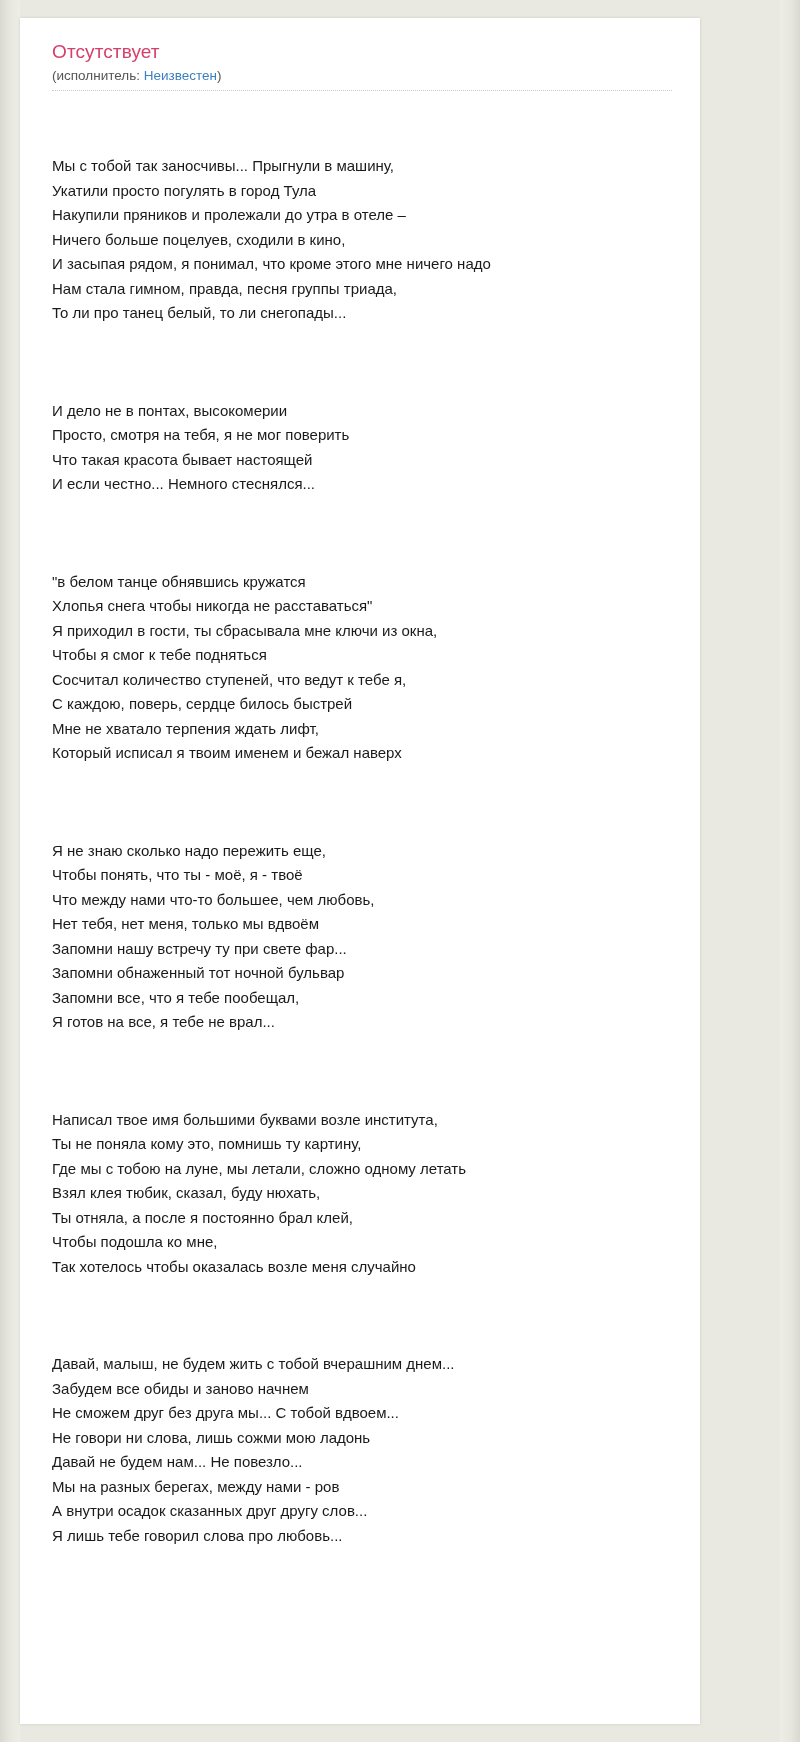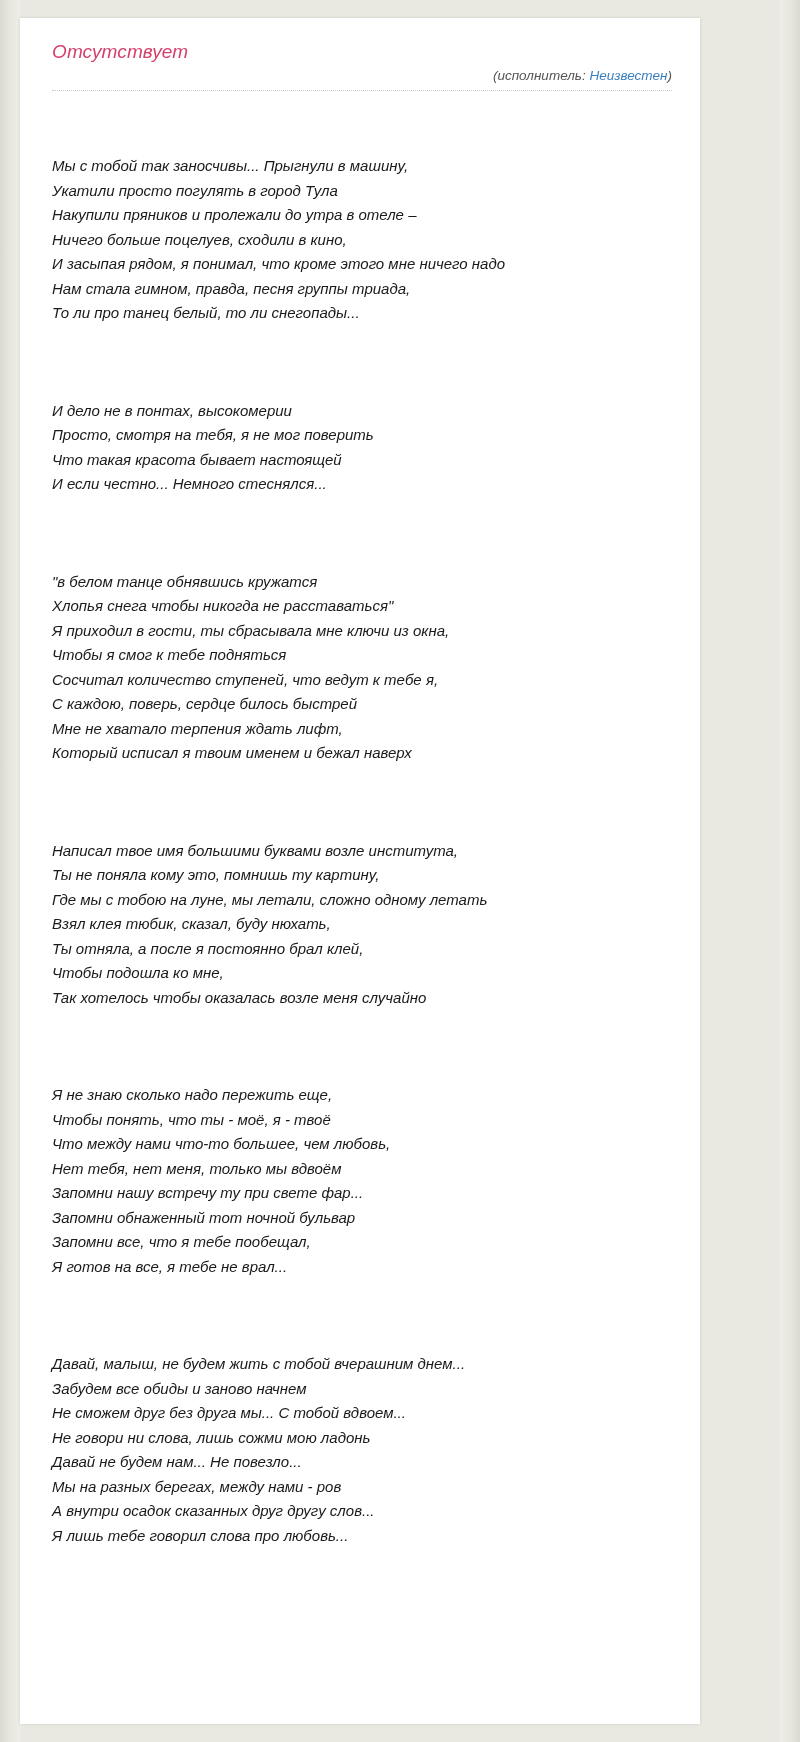--- a/index.html
+++ b/index.html
@@ -12,21 +12,20 @@
     background: #e9e9e1;
     font-family: "Liberation Sans", sans-serif;
     overflow: hidden;
   }
   .page {
     position: relative;
     width: 800px;
     height: 1742px;
     background: #e9e9e1;
     box-sizing: border-box;
-    font-style: italic;
   }
   .edge-left, .edge-right {
     position: absolute;
     top: 0;
     width: 20px;
     height: 1742px;
     background: linear-gradient(to right, #d9d9d1 0%, #e6e6de 45%, #eeeee8 100%);
   }
   .edge-left { left: 0; }
   .edge-right {
@@ -52,21 +51,20 @@
     font-weight: normal;
     letter-spacing: 0.1px;
   }
   .performer-line {
     margin: 0 0 0 16px;
     font-size: 13.5px;
     color: #555555;
     padding-bottom: 7px;
     border-bottom: 1px dotted #c9c9c9;
     width: 620px;
-    text-align: right;
   }
   .performer-link {
     color: #3a7fbf;
     text-decoration: none;
   }
   .lyrics {
     margin: 14px 0 0 16px;
     font-size: 15px;
     line-height: 24.5px;
     color: #1a1a1a;
@@ -105,35 +103,35 @@
 Что такая красота бывает настоящей
 И если честно... Немного стеснялся...</div>
       <div class="stanza">"в белом танце обнявшись кружатся
 Хлопья снега чтобы никогда не расставаться"
 Я приходил в гости, ты сбрасывала мне ключи из окна,
 Чтобы я смог к тебе подняться
 Сосчитал количество ступеней, что ведут к тебе я,
 С каждою, поверь, сердце билось быстрей
 Мне не хватало терпения ждать лифт,
 Который исписал я твоим именем и бежал наверх</div>
-      <div class="stanza">Написал твое имя большими буквами возле института,
-Ты не поняла кому это, помнишь ту картину,
-Где мы с тобою на луне, мы летали, сложно одному летать
-Взял клея тюбик, сказал, буду нюхать,
-Ты отняла, а после я постоянно брал клей,
-Чтобы подошла ко мне,
-Так хотелось чтобы оказалась возле меня случайно</div>
       <div class="stanza">Я не знаю сколько надо пережить еще,
 Чтобы понять, что ты - моё, я - твоё
 Что между нами что-то большее, чем любовь,
 Нет тебя, нет меня, только мы вдвоём
 Запомни нашу встречу ту при свете фар...
 Запомни обнаженный тот ночной бульвар
 Запомни все, что я тебе пообещал,
 Я готов на все, я тебе не врал...</div>
+      <div class="stanza">Написал твое имя большими буквами возле института,
+Ты не поняла кому это, помнишь ту картину,
+Где мы с тобою на луне, мы летали, сложно одному летать
+Взял клея тюбик, сказал, буду нюхать,
+Ты отняла, а после я постоянно брал клей,
+Чтобы подошла ко мне,
+Так хотелось чтобы оказалась возле меня случайно</div>
       <div class="stanza">Давай, малыш, не будем жить с тобой вчерашним днем...
 Забудем все обиды и заново начнем
 Не сможем друг без друга мы... С тобой вдвоем...
 Не говори ни слова, лишь сожми мою ладонь
 Давай не будем нам... Не повезло...
 Мы на разных берегах, между нами - ров
 А внутри осадок сказанных друг другу слов...
 Я лишь тебе говорил слова про любовь...</div>
       
     </div>

